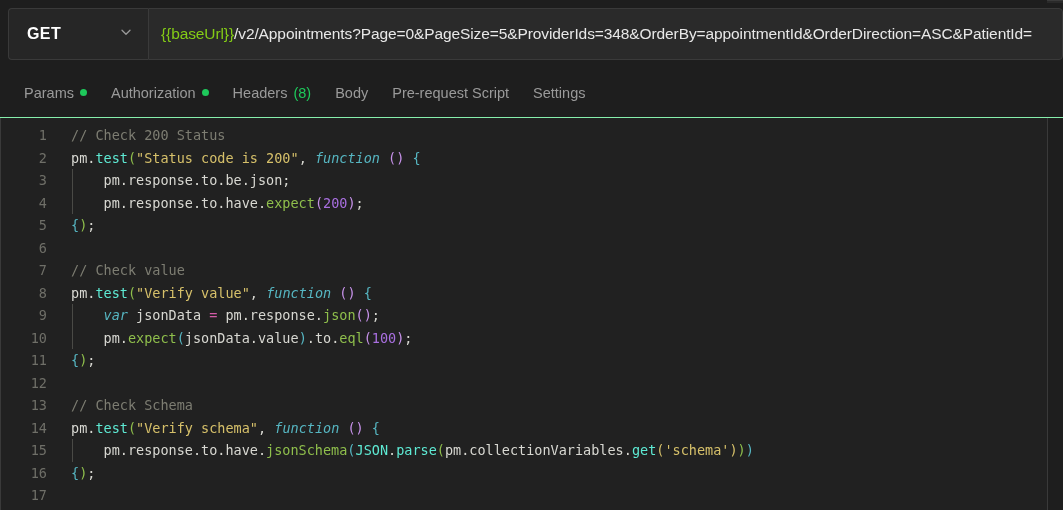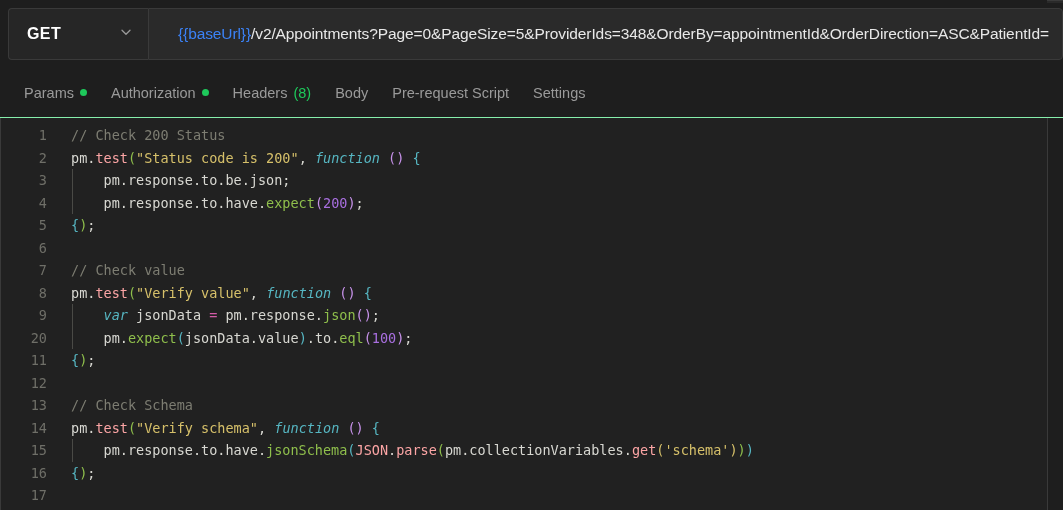--- a/index.html
+++ b/index.html
@@ -73,21 +73,21 @@
     overflow: hidden;
     cursor: text;
   }
   .url-text {
     white-space: nowrap;
     font-size: 15.5px;
     color: #e8e8e8;
     font-family: "Liberation Sans", sans-serif;
     letter-spacing: -0.1px;
   }
-  .url-var { color: #3b82f6; margin-left: 17px; }
+  .url-var { color: #84cc16; }
 
   
   .tabs-row {
     position: relative;
     height: 50px;
     flex: 0 0 50px;
     display: flex;
     align-items: stretch;
     padding-left: 12px;
     background: #1e1e1e;
@@ -165,21 +165,21 @@
   
   .indent-guide {
     position: absolute;
     left: 13px;
     width: 1px;
     background: #4a4a46;
   }
 
   
   .t-com  { color: #7d7d72; }
-  .t-fn   { color: #fca5a5; }
+  .t-fn   { color: #5eead4; }
   .t-met  { color: #8fbf4c; }
   .t-str  { color: #d6c06a; }
   .t-num  { color: #a96fe0; }
   .t-kw   { color: #56b6c2; font-style: italic; }
   .t-op   { color: #d45ba8; }
   .t-pa   { color: #8fbf4c; }
   .t-pb   { color: #c792ea; }
   .t-pc   { color: #56b6c2; }
   .t-pd   { color: #d6c06a; }
   .t-pl   { color: #d8d8d2; }
@@ -261,21 +261,21 @@
     <div class="gutter" id="gutter">
         <div class="ln">1</div>
         <div class="ln">2</div>
         <div class="ln">3</div>
         <div class="ln">4</div>
         <div class="ln">5</div>
         <div class="ln">6</div>
         <div class="ln">7</div>
         <div class="ln">8</div>
         <div class="ln">9</div>
-        <div class="ln">20</div>
+        <div class="ln">10</div>
         <div class="ln">11</div>
         <div class="ln">12</div>
         <div class="ln">13</div>
         <div class="ln">14</div>
         <div class="ln">15</div>
         <div class="ln">16</div>
         <div class="ln">17</div>
       </div>
     <div class="code" id="code">
         <div class="cl"><span class="t-com">// Check 200 Status</span></div>

